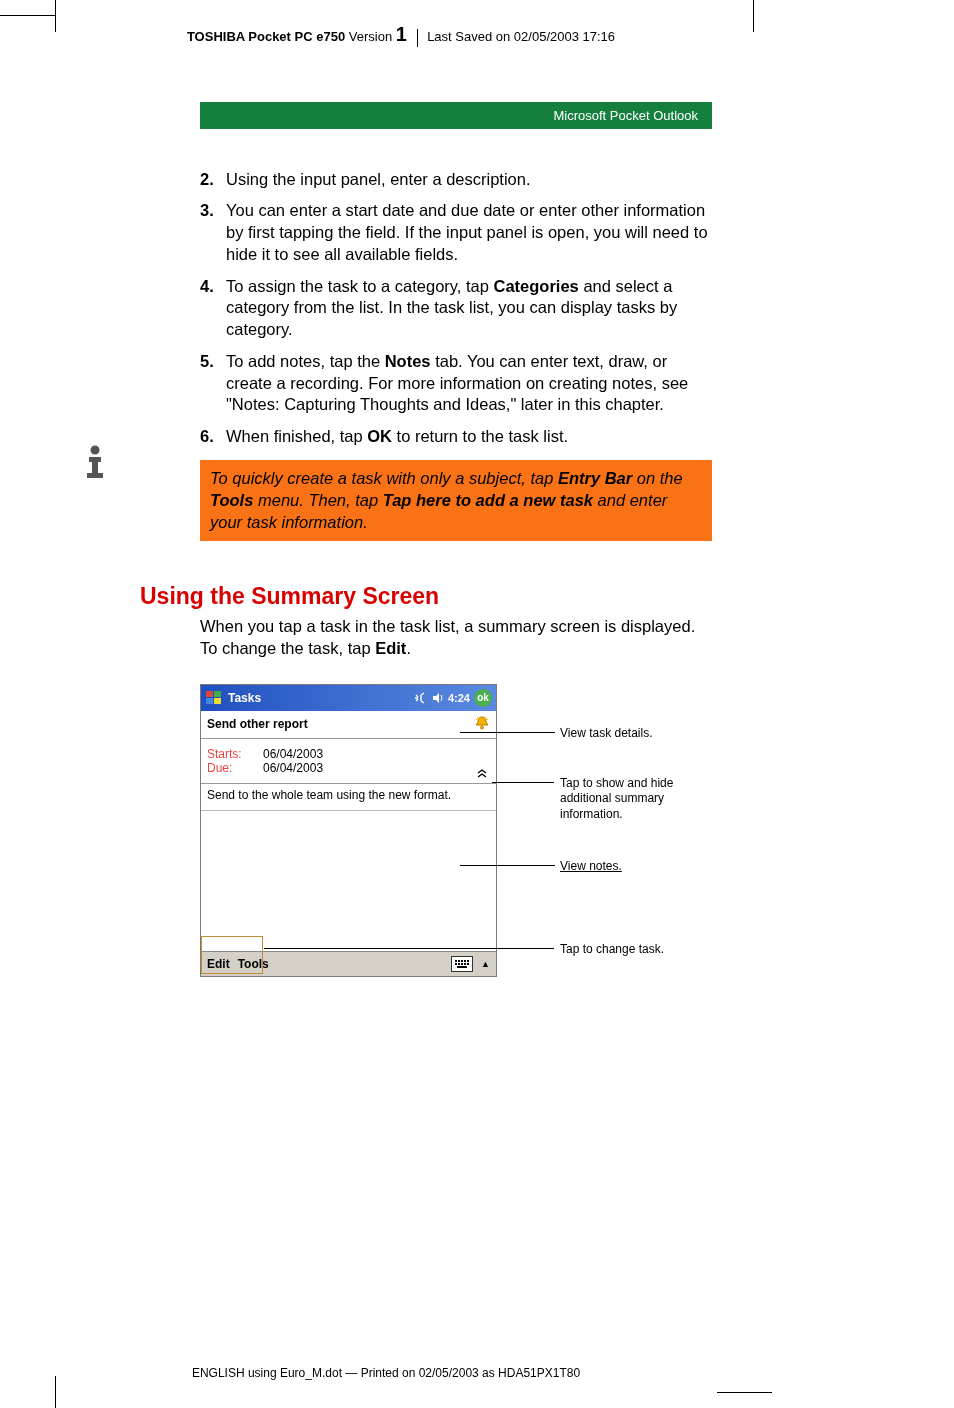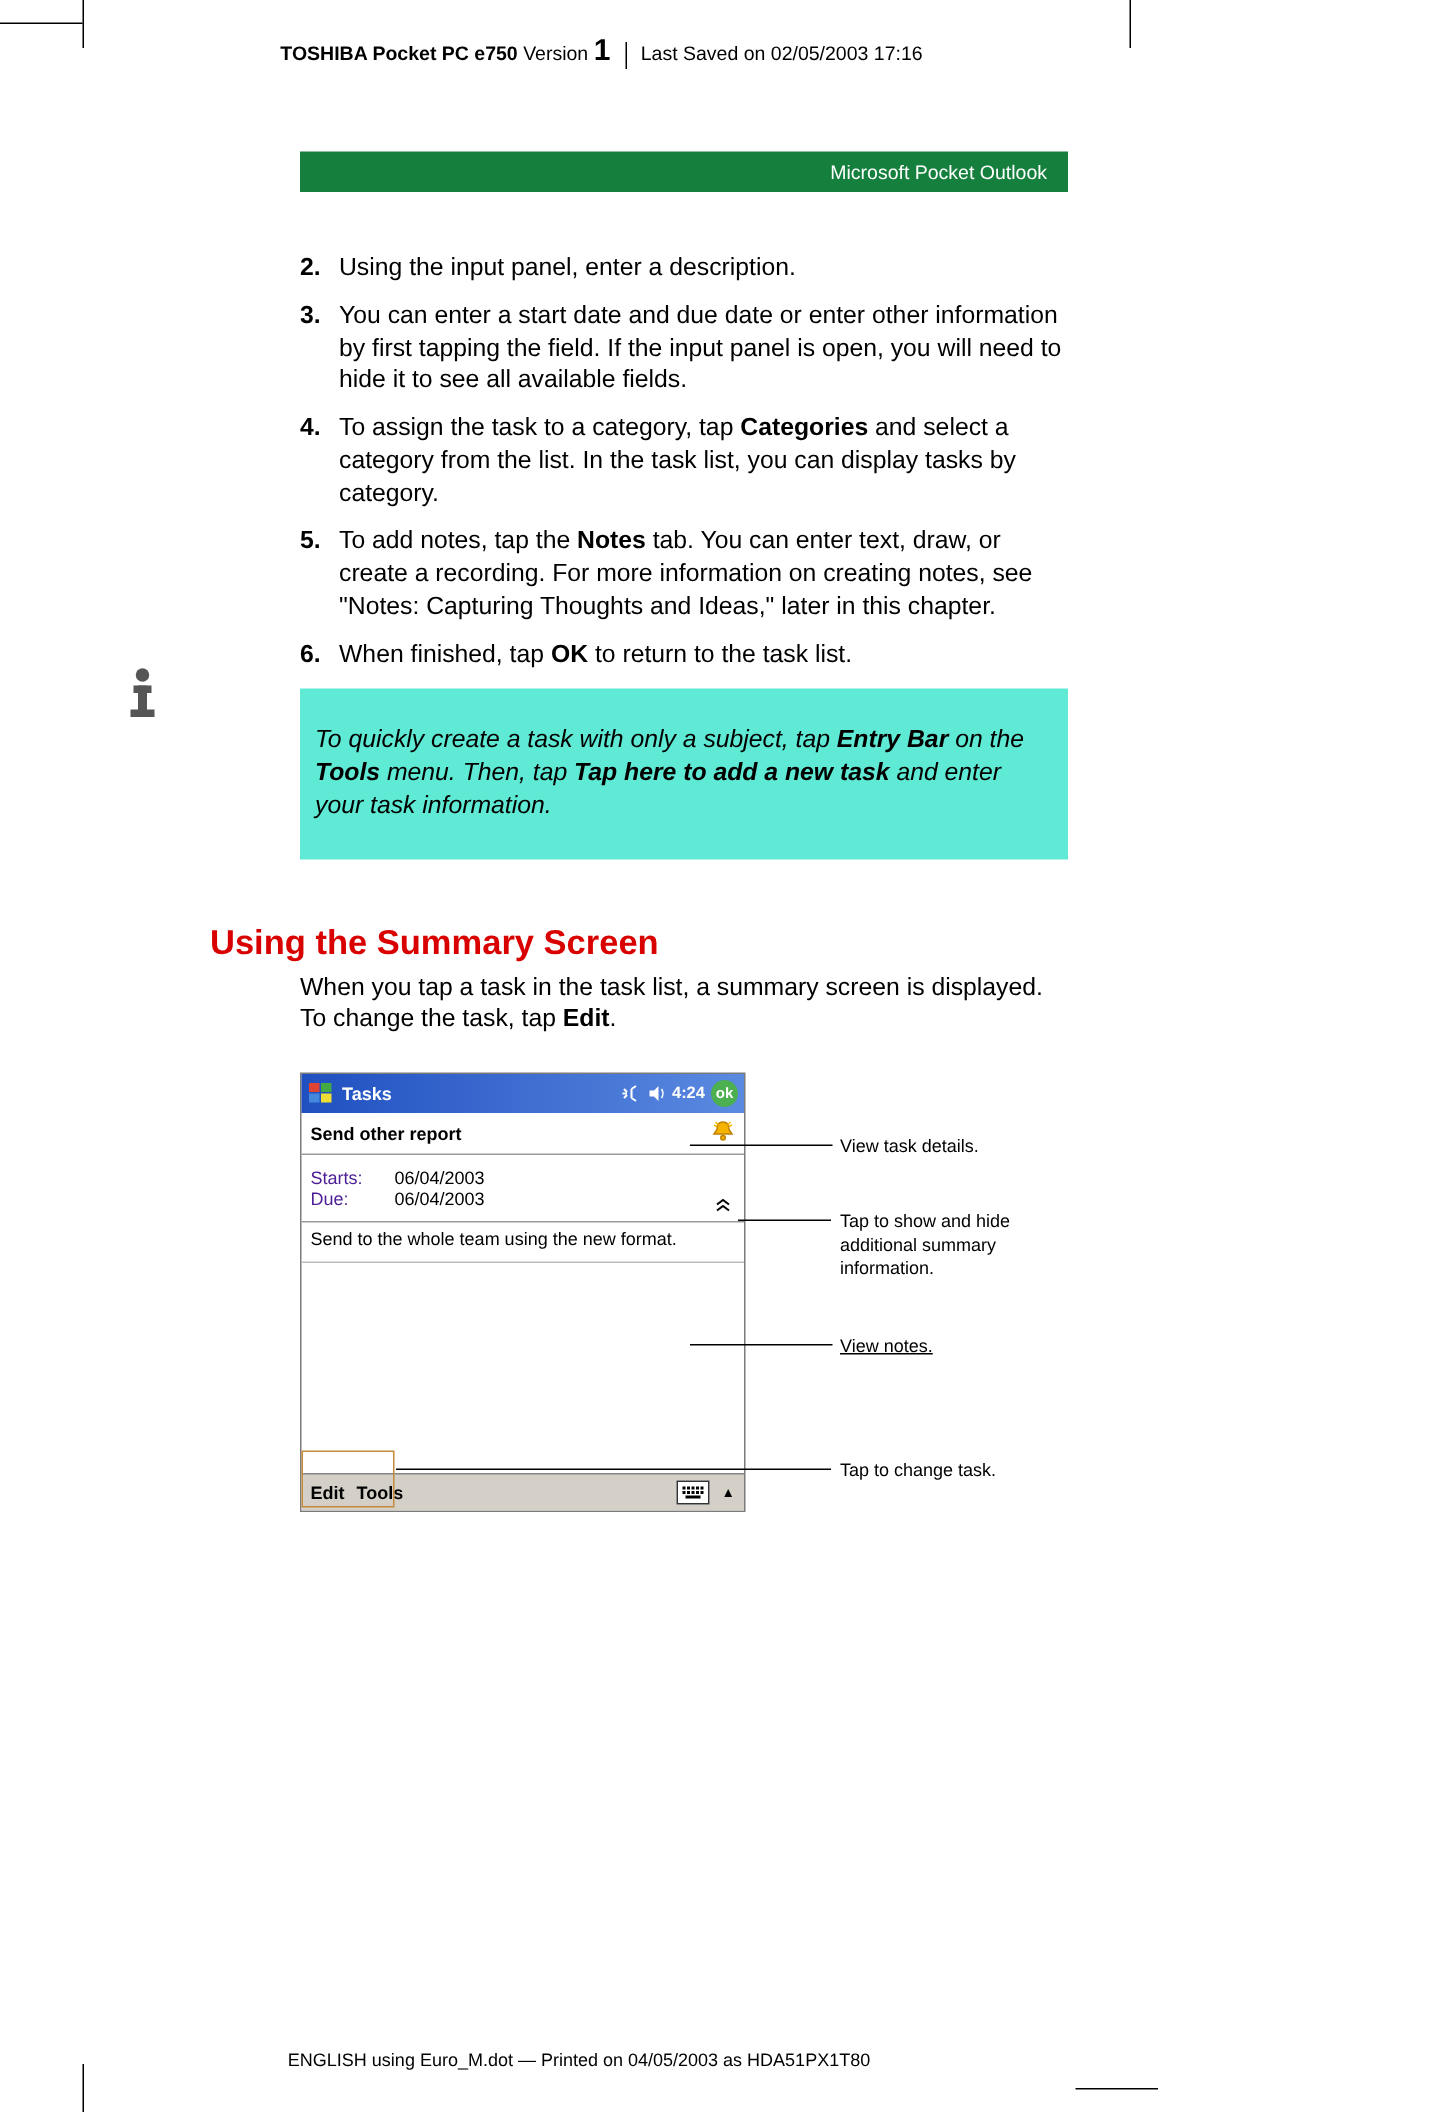--- a/index.html
+++ b/index.html
@@ -44,25 +44,25 @@
     text-align: right;
     margin-bottom: 40px;
   }
   ol.steps { list-style: none; padding: 0; margin: 0 0 12px 0; }
   ol.steps li { display: flex; margin-bottom: 10px; font-size: 16.5px; line-height: 1.32; }
   ol.steps li .num { font-weight: bold; width: 26px; flex-shrink: 0; }
   ol.steps li .txt { flex: 1; }
   .b { font-weight: bold; }
 
   .tip-box {
-    background: #5eead4;
+    background: #f97316;
     font-style: italic;
     font-size: 16.5px;
     line-height: 1.32;
-    padding: 24px 10px;
+    padding: 8px 10px;
     margin-top: 8px;
   }
   .info-icon {
     position: absolute;
     left: 75px;
     width: 40px;
     height: 40px;
   }
 
   h2.red {
@@ -99,21 +99,21 @@
     font-weight: bold;
     padding: 4px 6px;
     border-bottom: 1px solid #999;
     display: flex;
     justify-content: space-between;
     align-items: center;
   }
   .bell { color:#f5b400; font-size:14px; }
   .pda-details { padding: 8px 6px; font-size: 12px; position:relative; }
   .pda-details .row { display:flex; }
-  .pda-details .lbl { width:56px; color:#4c1d95; }
+  .pda-details .lbl { width:56px; color:#ef4444; }
   .pda-details .val { }
   .chev { position:absolute; right:8px; bottom:2px; font-size:11px; font-weight:bold; }
   .pda-sep { border-top:1px solid #999; }
   .pda-note { padding: 4px 6px; font-size:12px; height: 18px; }
   .pda-blank { height: 140px; border-top: 1px solid #bbb; }
   .pda-toolbar {
     background: #d4d0c8;
     display: flex;
     align-items: center;
     height: 24px;
@@ -311,14 +311,14 @@
         <div class="line" style="left:-100px; width:95px; top:6px;"></div>
         <span>View notes.</span>
       </div>
       <div class="callout" style="left:360px; top:258px;">
         <div class="line" style="left:-296px; width:290px; top:6px;"></div>
         <span>Tap to change task.</span>
       </div>
     </div>
   </div>
 
-  <div class="footer-print">ENGLISH using Euro_M.dot — Printed on 04/05/2003 as HDA51PX1T80</div>
+  <div class="footer-print">ENGLISH using Euro_M.dot — Printed on 02/05/2003 as HDA51PX1T80</div>
 </div>
 
 </body></html>

